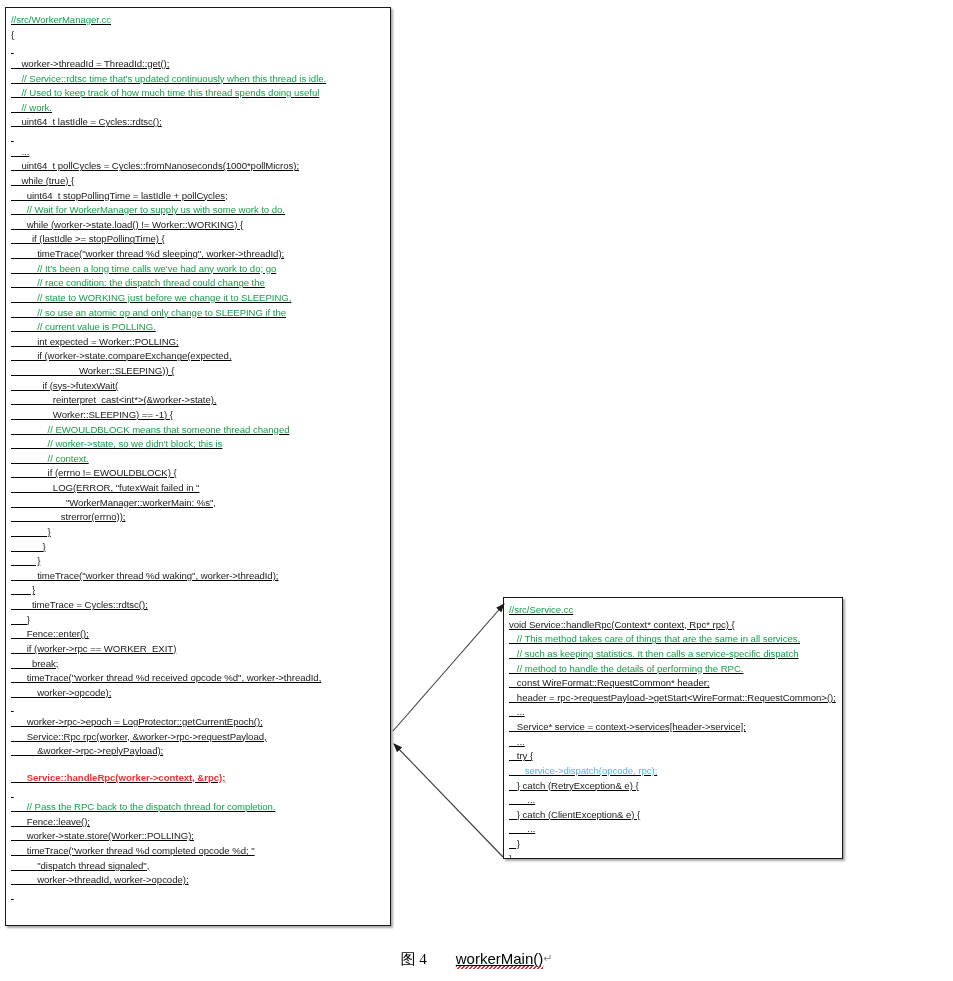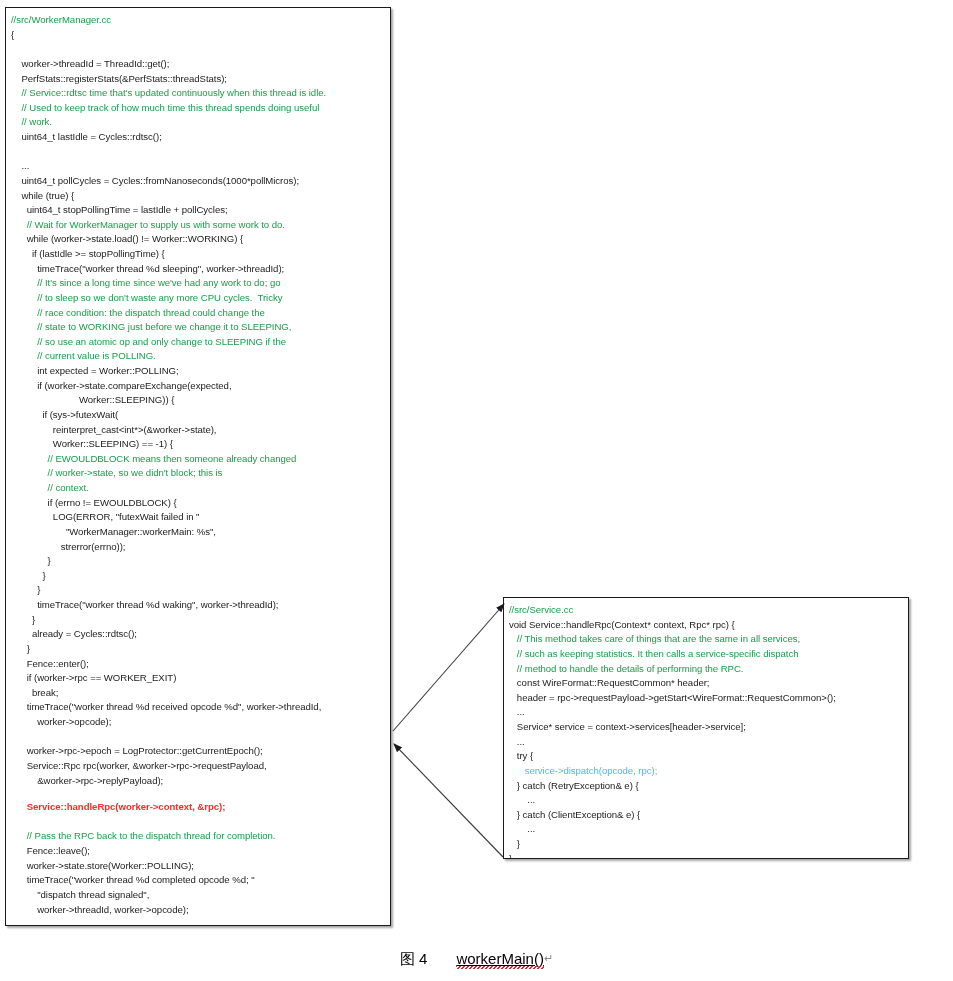--- a/index.html
+++ b/index.html
@@ -16,32 +16,33 @@
   }
 
   
   .code-box {
     position: absolute;
     background: #ffffff;
     border: 1px solid #1a1a1a;
     box-sizing: border-box;
     box-shadow: 2px 2px 2px rgba(0,0,0,0.35);
     overflow: hidden;
+    text-decoration: underline;
   }
   #left-box {
     left: 5px;
     top: 7px;
     width: 386px;
     height: 919px;
     padding: 5px 4px 4px 5px;
   }
   #right-box {
     left: 503px;
     top: 597px;
-    width: 406px;
+    width: 340px;
     height: 262px;
     padding: 5px 12px 4px 5px;
   }
 
   .code-line {
     font-family: "Liberation Sans", sans-serif;
     font-size: 9.6px;
     line-height: 14.62px;
     color: #1b1b1b;
     white-space: pre;
@@ -66,21 +67,21 @@
   #caption {
     position: absolute;
     left: 0;
     top: 950px;
     width: 953px;
     text-align: center;
     font-size: 15px;
     color: #000000;
     white-space: pre;
   }
-  #caption .fig-num { font-family: Liberation Sans, sans-serif; text-align: center; }
+  #caption .fig-num { font-family: Liberation Serif, serif; text-align: center; }
   #caption .fig-label {
     margin-left: 29px;
     text-decoration: underline;
     text-decoration-color: #000;
     position: relative;
     display: inline-block;
   }
   #caption .fig-label::after {
     content: "";
     position: absolute;
@@ -100,59 +101,57 @@
 </style>
 </head>
 <body>
 
 <div class="code-box" id="left-box">
   <div id="left-lines">
       <div class="code-line c">//src/WorkerManager.cc</div>
       <div class="code-line ">{</div>
       <div class="code-line blank">&nbsp;</div>
       <div class="code-line ">    worker-&gt;threadId = ThreadId::get();</div>
-      <div class="code-line ">    PerfStats::registerStats(&amp;PerfStats::threadStats);</div>
       <div class="code-line c">    // Service::rdtsc time that's updated continuously when this thread is idle.</div>
       <div class="code-line c">    // Used to keep track of how much time this thread spends doing useful</div>
       <div class="code-line c">    // work.</div>
       <div class="code-line ">    uint64_t lastIdle = Cycles::rdtsc();</div>
       <div class="code-line blank">&nbsp;</div>
       <div class="code-line ">    ...</div>
       <div class="code-line ">    uint64_t pollCycles = Cycles::fromNanoseconds(1000*pollMicros);</div>
       <div class="code-line ">    while (true) {</div>
       <div class="code-line ">      uint64_t stopPollingTime = lastIdle + pollCycles;</div>
       <div class="code-line c">      // Wait for WorkerManager to supply us with some work to do.</div>
       <div class="code-line ">      while (worker-&gt;state.load() != Worker::WORKING) {</div>
       <div class="code-line ">        if (lastIdle &gt;= stopPollingTime) {</div>
       <div class="code-line ">          timeTrace("worker thread %d sleeping", worker-&gt;threadId);</div>
-      <div class="code-line c">          // It's since a long time since we've had any work to do; go</div>
-      <div class="code-line c">          // to sleep so we don't waste any more CPU cycles.  Tricky</div>
+      <div class="code-line c">          // It's been a long time calls we've had any work to do; go</div>
       <div class="code-line c">          // race condition: the dispatch thread could change the</div>
       <div class="code-line c">          // state to WORKING just before we change it to SLEEPING,</div>
       <div class="code-line c">          // so use an atomic op and only change to SLEEPING if the</div>
       <div class="code-line c">          // current value is POLLING.</div>
       <div class="code-line ">          int expected = Worker::POLLING;</div>
       <div class="code-line ">          if (worker-&gt;state.compareExchange(expected,</div>
       <div class="code-line ">                          Worker::SLEEPING)) {</div>
       <div class="code-line ">            if (sys-&gt;futexWait(</div>
       <div class="code-line ">                reinterpret_cast&lt;int*&gt;(&amp;worker-&gt;state),</div>
       <div class="code-line ">                Worker::SLEEPING) == -1) {</div>
-      <div class="code-line c">              // EWOULDBLOCK means then someone already changed</div>
+      <div class="code-line c">              // EWOULDBLOCK means that someone thread changed</div>
       <div class="code-line c">              // worker-&gt;state, so we didn't block; this is</div>
       <div class="code-line c">              // context.</div>
       <div class="code-line ">              if (errno != EWOULDBLOCK) {</div>
       <div class="code-line ">                LOG(ERROR, "futexWait failed in "</div>
       <div class="code-line ">                     "WorkerManager::workerMain: %s",</div>
       <div class="code-line ">                   strerror(errno));</div>
       <div class="code-line ">              }</div>
       <div class="code-line ">            }</div>
       <div class="code-line ">          }</div>
       <div class="code-line ">          timeTrace("worker thread %d waking", worker-&gt;threadId);</div>
       <div class="code-line ">        }</div>
-      <div class="code-line ">        already = Cycles::rdtsc();</div>
+      <div class="code-line ">        timeTrace = Cycles::rdtsc();</div>
       <div class="code-line ">      }</div>
       <div class="code-line ">      Fence::enter();</div>
       <div class="code-line ">      if (worker-&gt;rpc == WORKER_EXIT)</div>
       <div class="code-line ">        break;</div>
       <div class="code-line ">      timeTrace("worker thread %d received opcode %d", worker-&gt;threadId,</div>
       <div class="code-line ">          worker-&gt;opcode);</div>
       <div class="code-line blank">&nbsp;</div>
       <div class="code-line ">      worker-&gt;rpc-&gt;epoch = LogProtector::getCurrentEpoch();</div>
       <div class="code-line ">      Service::Rpc rpc(worker, &amp;worker-&gt;rpc-&gt;requestPayload,</div>
       <div class="code-line ">          &amp;worker-&gt;rpc-&gt;replyPayload);</div>

